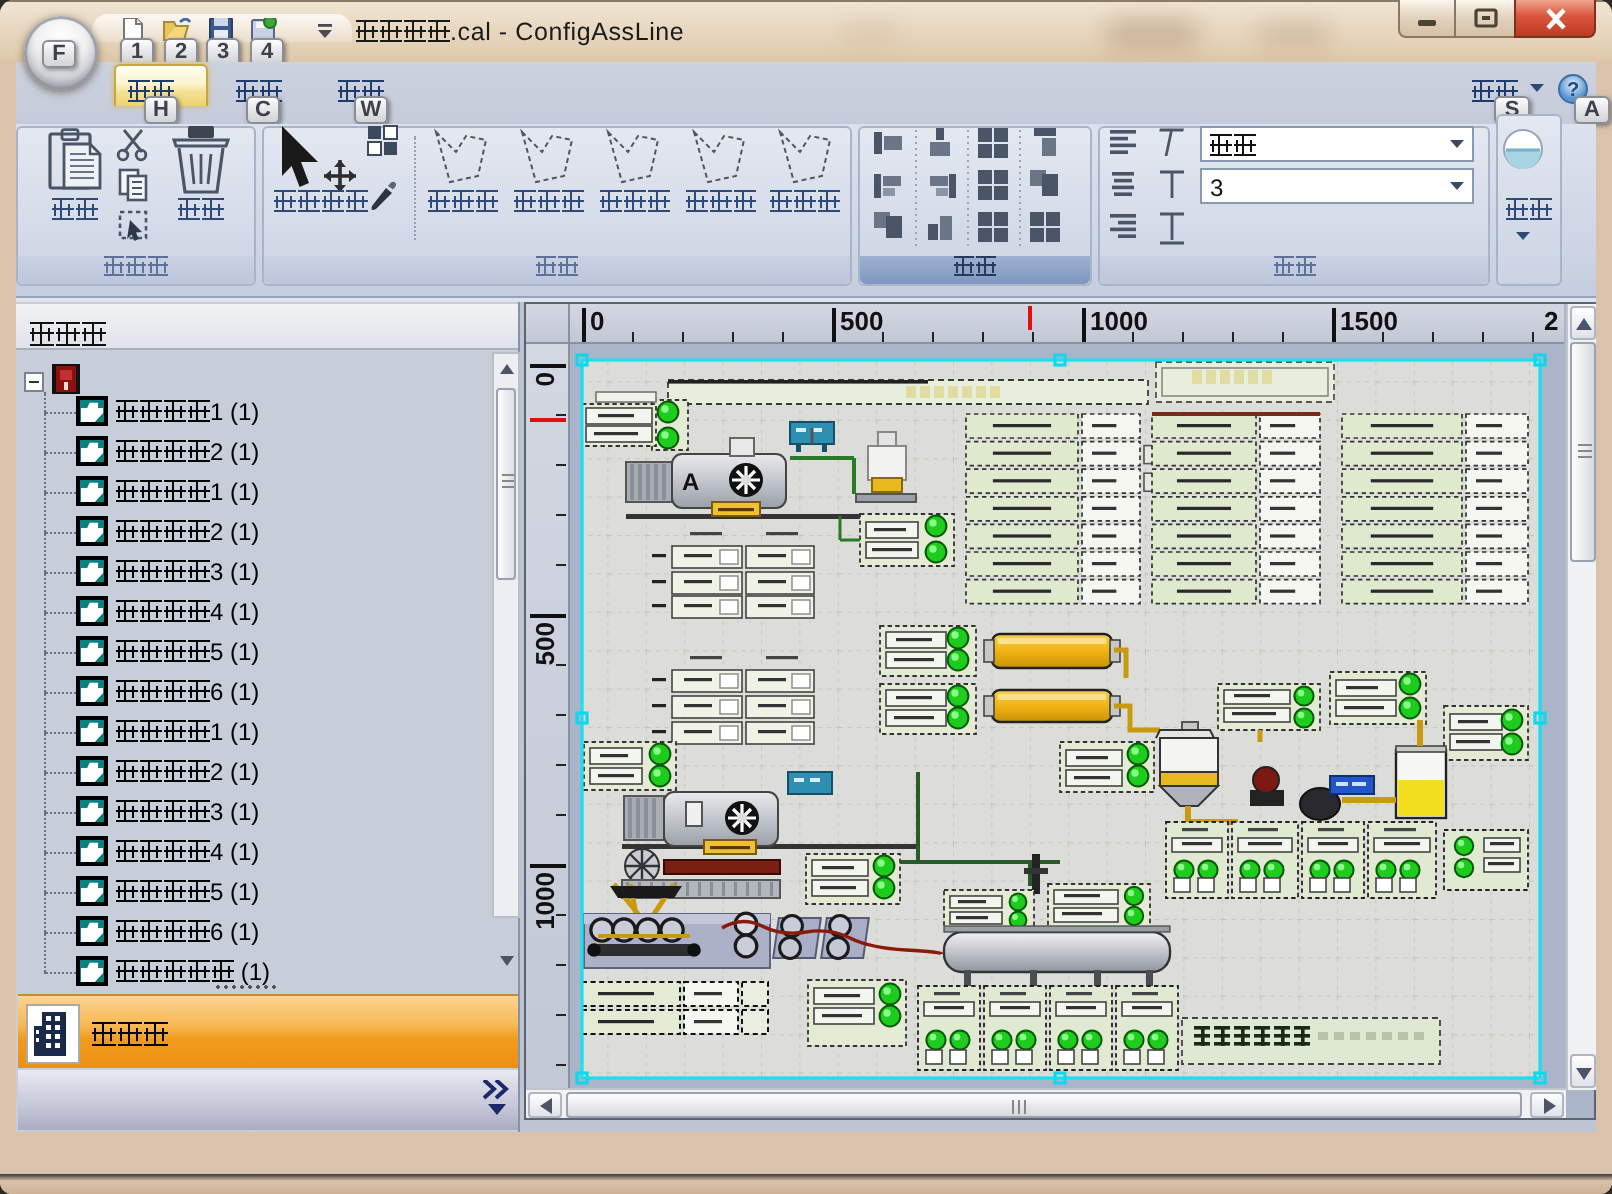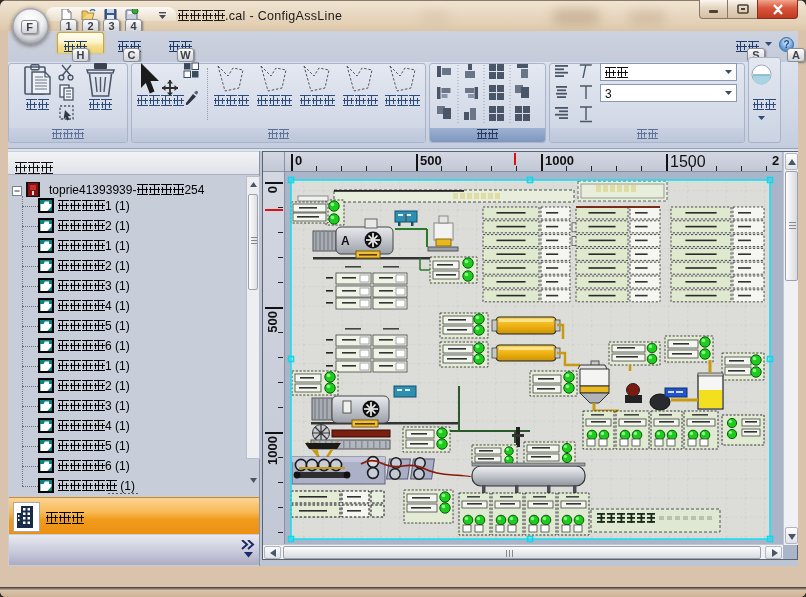--- a/index.html
+++ b/index.html
@@ -350,21 +350,20 @@
    <svg class="ab" style="left:4px;top:5px" width="10" height="10">
             <rect x="0.5" y="0.5" width="9" height="9" fill="#fff" stroke="#7a828e"></rect>
             <rect x="2.5" y="4.5" width="5" height="1" fill="#333"></rect>
           </svg>
    <svg class="ab" style="left:18px;top:1px" width="14" height="15">
             <rect width="14" height="15" fill="#111"></rect>
             <rect x="2" y="1" width="10" height="13" fill="#8c1010"></rect>
             <rect x="4" y="3" width="6" height="5" fill="#c03030"></rect>
             <rect x="6" y="9" width="2" height="4" fill="#e8e0d0"></rect>
           </svg>
-   <span class="ab" style="left:41px;top:2px">toprie41393939-<span class="g"></span><span class="g"></span><span class="g"></span><span class="g"></span>254</span>
   </div>
   <div id="treerows">
           <div class="ab" style="left:14px;top:45px;width:1px;height:290px;border-left:1px dotted #6a7280"></div>
           <div class="ab" style="left:14px;top:55px;width:16px;height:1px;border-top:1px dotted #6a7280"></div>
           <div class="trow" style="top:45px">
             <span class="ticon"></span>
             <span class="ab" style="left:49px;top:3px"><span class="g"></span><span class="g"></span><span class="g"></span><span class="g"></span>1 (1)</span>
           </div>
           <div class="ab" style="left:14px;top:75px;width:16px;height:1px;border-top:1px dotted #6a7280"></div>
           <div class="trow" style="top:65px">
@@ -503,21 +502,21 @@
           <div class="ab" style="left:331px;top:14px;width:1px;height:6px;background:#222"></div>
           <div class="ab" style="left:356px;top:14px;width:1px;height:6px;background:#222"></div>
           <div class="ab" style="left:381px;top:2px;width:2px;height:18px;background:#111"></div>
           <div class="ab" style="left:406px;top:14px;width:1px;height:6px;background:#222"></div>
           <div class="ab" style="left:431px;top:14px;width:1px;height:6px;background:#222"></div>
           <div class="ab" style="left:456px;top:14px;width:1px;height:6px;background:#222"></div>
           <div class="ab" style="left:481px;top:14px;width:1px;height:6px;background:#222"></div>
           <div class="ab" style="left:10px;top:1px;font-size:13px;font-weight:bold;color:#111">0</div>
           <div class="ab" style="left:135px;top:1px;font-size:13px;font-weight:bold;color:#111">500</div>
           <div class="ab" style="left:260px;top:1px;font-size:13px;font-weight:bold;color:#111">1000</div>
-          <div class="ab" style="left:385px;top:1px;font-size:16px;font-weight:normal;color:#111">1500</div>
+          <div class="ab" style="left:385px;top:1px;font-size:13px;font-weight:bold;color:#111">1500</div>
           <div class="ab" style="left:487px;top:1px;font-size:13px;font-weight:bold;color:#111">2</div>
           <div class="ab" style="left:229px;top:1px;width:2px;height:12px;background:#e01010"></div>
         </div>
   <div class="ruler" id="vruler" style="left:0;top:20px;width:22px;height:372px;border-right:1px solid #8a92a2;overflow:hidden">
           <div class="ab" style="left:2px;top:10px;width:18px;height:2px;background:#111"></div>
           <div class="ab" style="left:15px;top:35px;width:5px;height:1px;background:#222"></div>
           <div class="ab" style="left:15px;top:60px;width:5px;height:1px;background:#222"></div>
           <div class="ab" style="left:15px;top:85px;width:5px;height:1px;background:#222"></div>
           <div class="ab" style="left:15px;top:110px;width:5px;height:1px;background:#222"></div>
           <div class="ab" style="left:2px;top:135px;width:18px;height:2px;background:#111"></div>

